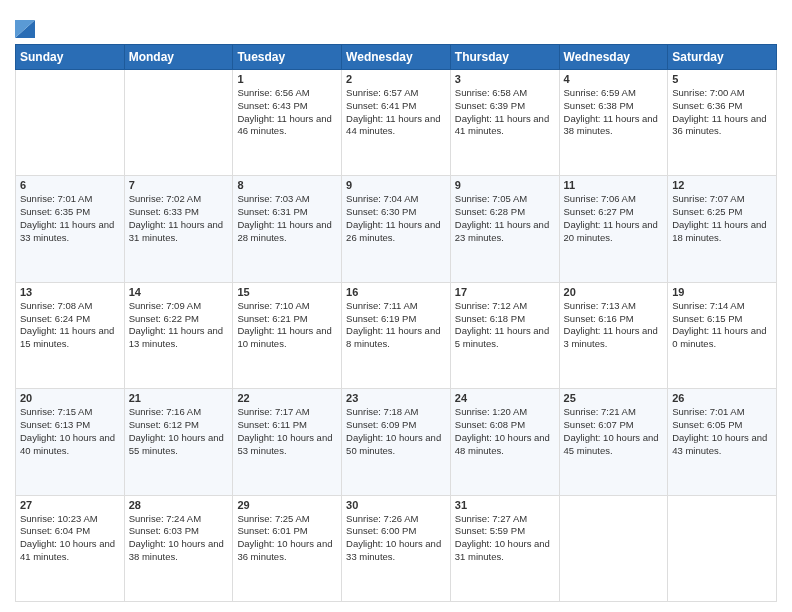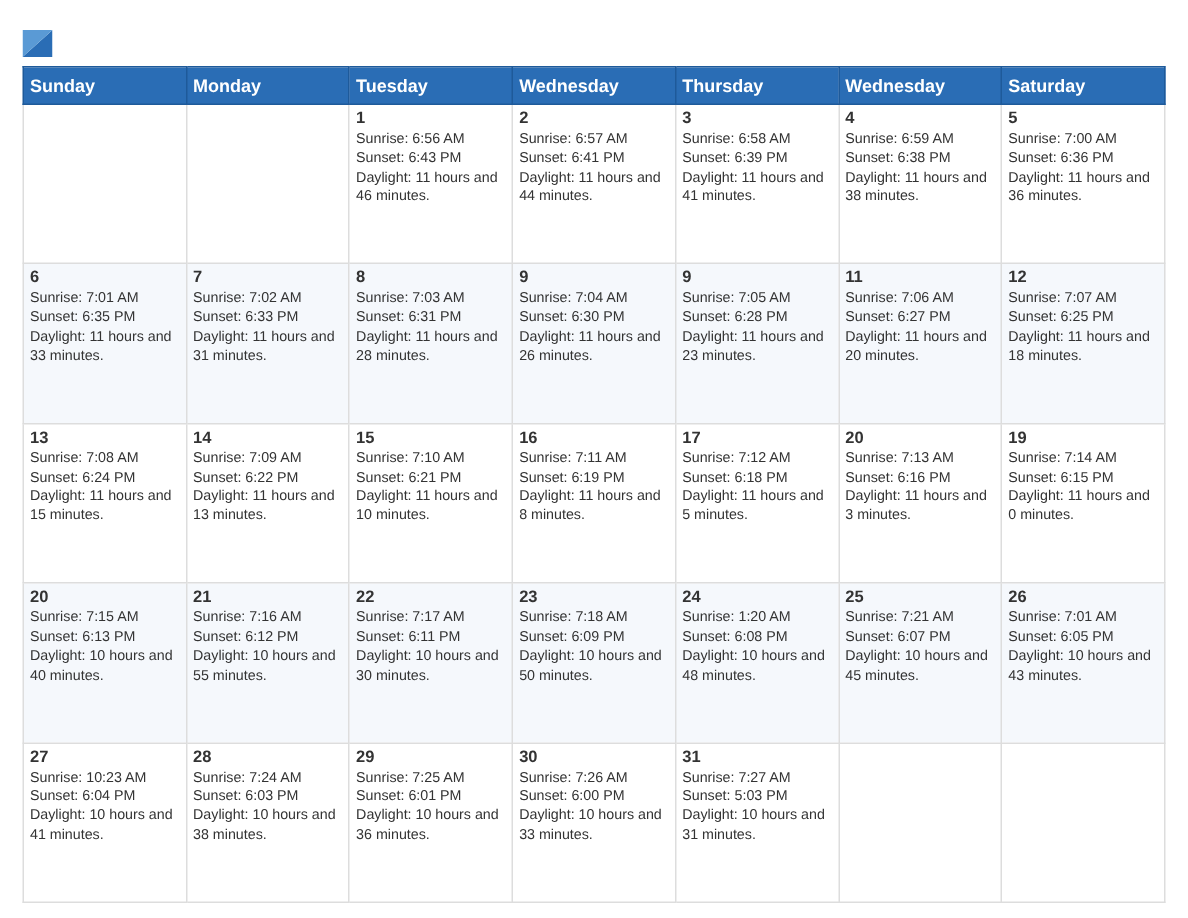--- a/index.html
+++ b/index.html
@@ -311,21 +311,21 @@
   <span>Sunrise: 7:16 AM</span><br>
   <span>Sunset: 6:12 PM</span><br>
   <span>Daylight: 10 hours and 55 minutes.</span>
 </div>
           </td>
           <td>
             <span class="day-num">22</span>
 <div class="day-info">
   <span>Sunrise: 7:17 AM</span><br>
   <span>Sunset: 6:11 PM</span><br>
-  <span>Daylight: 10 hours and 30 minutes.</span>
+  <span>Daylight: 10 hours and 53 minutes.</span>
 </div>
           </td>
           <td>
             <span class="day-num">23</span>
 <div class="day-info">
   <span>Sunrise: 7:18 AM</span><br>
   <span>Sunset: 6:09 PM</span><br>
   <span>Daylight: 10 hours and 50 minutes.</span>
 </div>
           </td>
@@ -384,21 +384,21 @@
 <div class="day-info">
   <span>Sunrise: 7:26 AM</span><br>
   <span>Sunset: 6:00 PM</span><br>
   <span>Daylight: 10 hours and 33 minutes.</span>
 </div>
           </td>
           <td>
             <span class="day-num">31</span>
 <div class="day-info">
   <span>Sunrise: 7:27 AM</span><br>
-  <span>Sunset: 5:03 PM</span><br>
+  <span>Sunset: 5:59 PM</span><br>
   <span>Daylight: 10 hours and 31 minutes.</span>
 </div>
           </td>
           <td class="empty"></td>
           <td class="empty"></td>
         </tr>
       </tbody>
   </table>
 </div>
 

